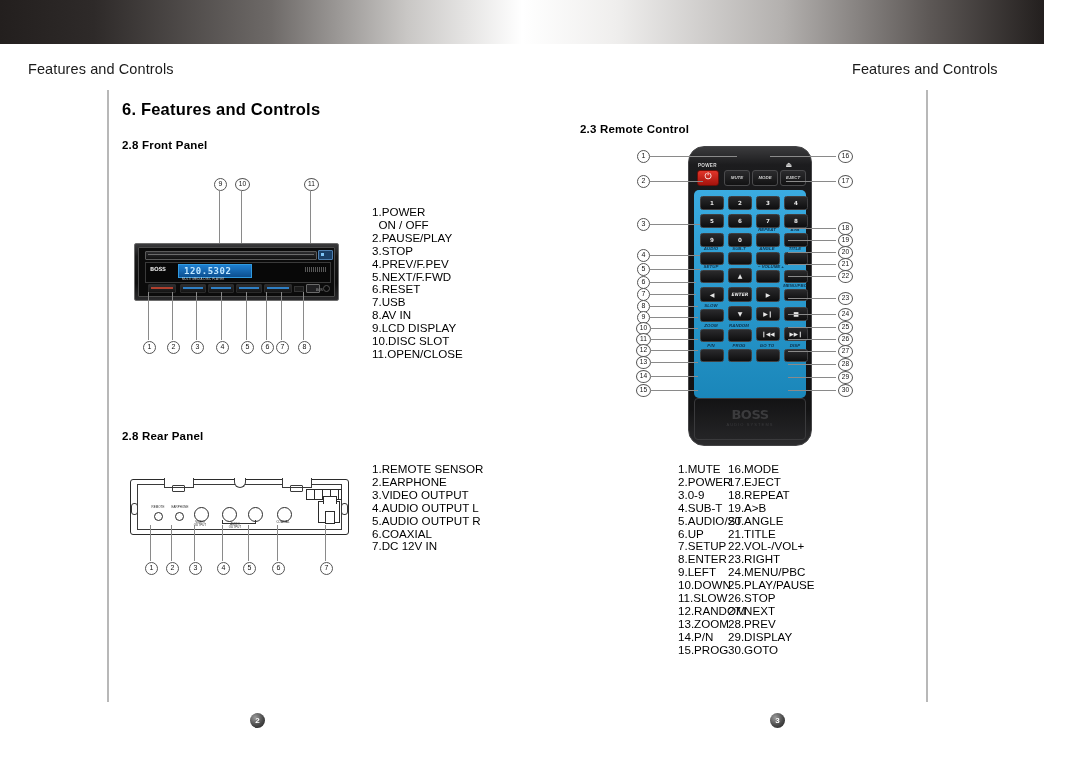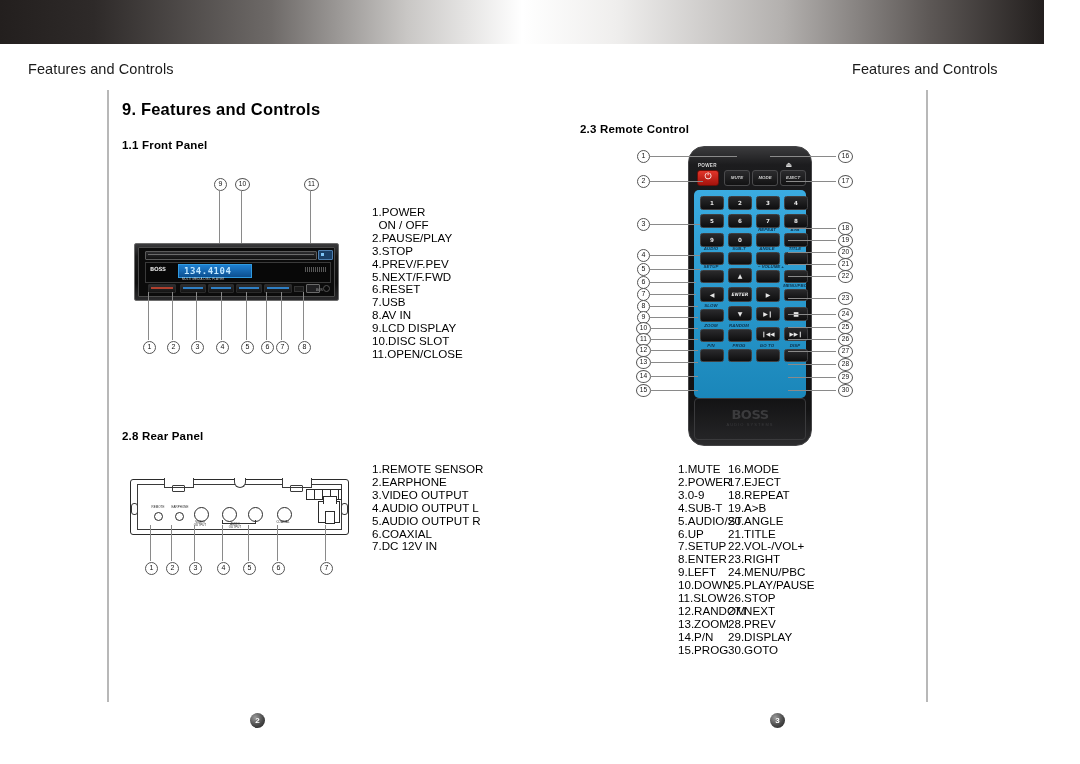--- a/index.html
+++ b/index.html
@@ -157,22 +157,22 @@
     <div class="g1"></div>
     <div class="g2"></div>
   </div>
 
   <div class="runhead left">Features and Controls</div>
   <div class="runhead right">Features and Controls</div>
 
   <div class="vrule l"></div>
   <div class="vrule r"></div>
 
-  <div class="h-chapter">9.  Features and Controls</div>
-  <div class="h-sub s21">1.1  Front Panel</div>
+  <div class="h-chapter">6.  Features and Controls</div>
+  <div class="h-sub s21">2.8  Front Panel</div>
   <div class="h-sub s22">2.8  Rear Panel</div>
   <div class="h-sub s23">2.3  Remote Control</div>
 
   <div>
 
     <div class="cal" style="left:214px;top:178px;">9</div>
     <div class="cal w" style="left:235px;top:178px;">10</div>
     <div class="cal w" style="left:304px;top:178px;">11</div>
     <div class="lead v" style="left:219px;top:190px;height:62px;"></div>
     <div class="lead v" style="left:241px;top:190px;height:58px;"></div>
@@ -180,21 +180,21 @@
 
     <div class="stereo">
       <div class="body"></div>
       <div class="bezel"></div>
       <div class="slot"></div>
       <div class="slotline"></div>
       <div class="ocbtn"></div>
       <div class="face"></div>
       <div class="boss">BOSS</div>
       <div class="lcd">
-        <b>134.4104</b>
+        <b>120.5302</b>
       </div>
       <div class="lcdsub">MULTI MEDIA DISC PLAYER</div>
       <div class="grille"></div>
       <div class="btn b1">
           <i></i>
         </div>
       <div class="btn b2">
           <i></i>
         </div>
       <div class="btn b3">

